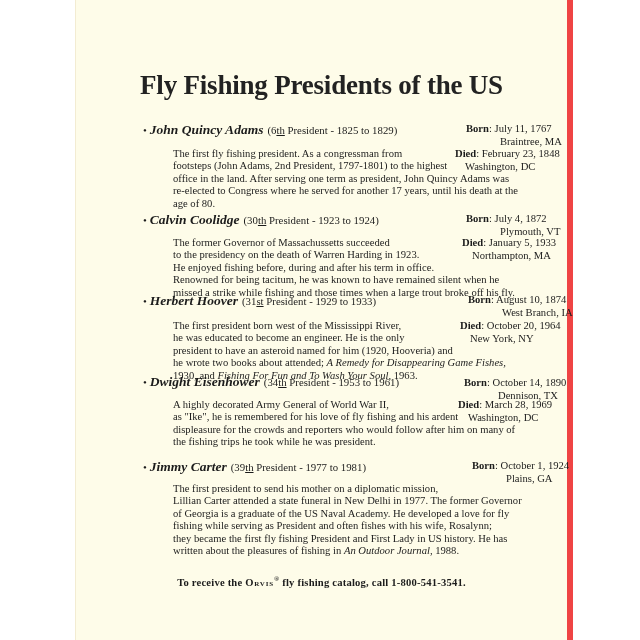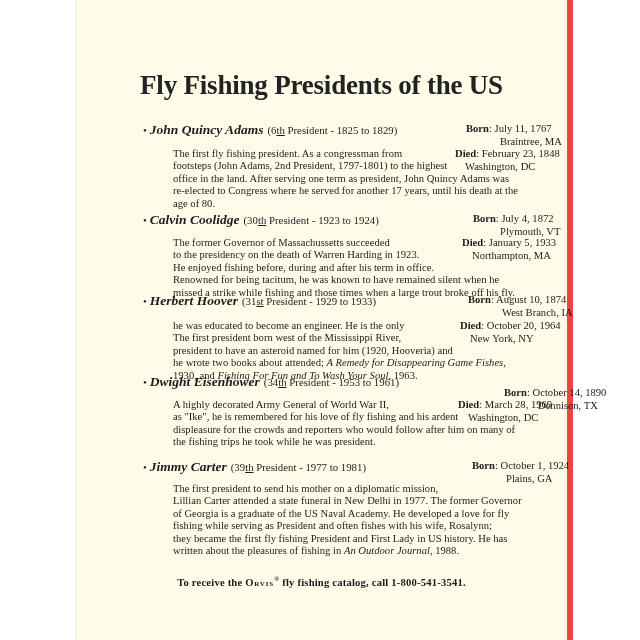--- a/index.html
+++ b/index.html
@@ -66,21 +66,21 @@
       <span class="line">office in the land. After serving one term as president, John Quincy Adams was</span>
       <span class="line">re-elected to Congress where he served for another 17 years, until his death at the</span>
       <span class="line">age of 80.</span>
     </div>
   </div>
 
   <div class="entry" style="top:212px;">
     <div class="head">
       <span class="bullet">•</span><span class="name">Calvin Coolidge</span><span class="term">(<span>30</span><u>th</u><span> President - 1923 to 1924)</span></span>
     </div>
-    <div class="born" style="left:390px; top:1px;text-align:center;">
+    <div class="born" style="left:390px; top:1px;">
       <span class="lbl">Born</span><span>: July 4, 1872</span>
       <span class="place">Plymouth, VT</span>
     </div>
     <div class="died" style="left:386px; top:25px;">
       <span class="lbl">Died</span><span>: January 5, 1933</span>
       <span class="place">Northampton, MA</span>
     </div>
     <div class="body" style="top:25px;">
       <span class="line">The former Governor of Massachussetts succeeded</span>
       <span class="line">to the presidency on the death of Warren Harding in 1923.</span>
@@ -96,33 +96,33 @@
     </div>
     <div class="born" style="left:392px; top:1px;">
       <span class="lbl">Born</span><span>: August 10, 1874</span>
       <span class="place">West Branch, IA</span>
     </div>
     <div class="died" style="left:384px; top:27px;">
       <span class="lbl">Died</span><span>: October 20, 1964</span>
       <span class="place">New York, NY</span>
     </div>
     <div class="body" style="top:27px;">
+      <span class="line">The first president born west of the Mississippi River,</span>
       <span class="line">he was educated to become an engineer. He is the only</span>
-      <span class="line">The first president born west of the Mississippi River,</span>
       <span class="line">president to have an asteroid named for him (1920, Hooveria) and</span>
       <span class="line"><span>he wrote two books about attended;</span> <i>A Remedy for Disappearing Game Fishes,</i></span>
       <span class="line"><span>1930, and </span><i>Fishing For Fun and To Wash Your Soul</i><span>, 1963.</span></span>
     </div>
   </div>
 
   <div class="entry" style="top:374px;">
     <div class="head">
       <span class="bullet">•</span><span class="name">Dwight Eisenhower</span><span class="term">(<span>34</span><u>th</u><span> President - 1953 to 1961)</span></span>
     </div>
-    <div class="born" style="left:388px; top:13px;margin-left:40px;">
+    <div class="born" style="left:388px; top:3px;">
       <span class="lbl">Born</span><span>: October 14, 1890</span>
       <span class="place">Dennison, TX</span>
     </div>
     <div class="died" style="left:382px; top:25px;">
       <span class="lbl">Died</span><span>: March 28, 1969</span>
       <span class="place">Washington, DC</span>
     </div>
     <div class="body" style="top:25px;">
       <span class="line">A highly decorated Army General of World War II,</span>
       <span class="line">as "Ike", he is remembered for his love of fly fishing and his ardent</span>

